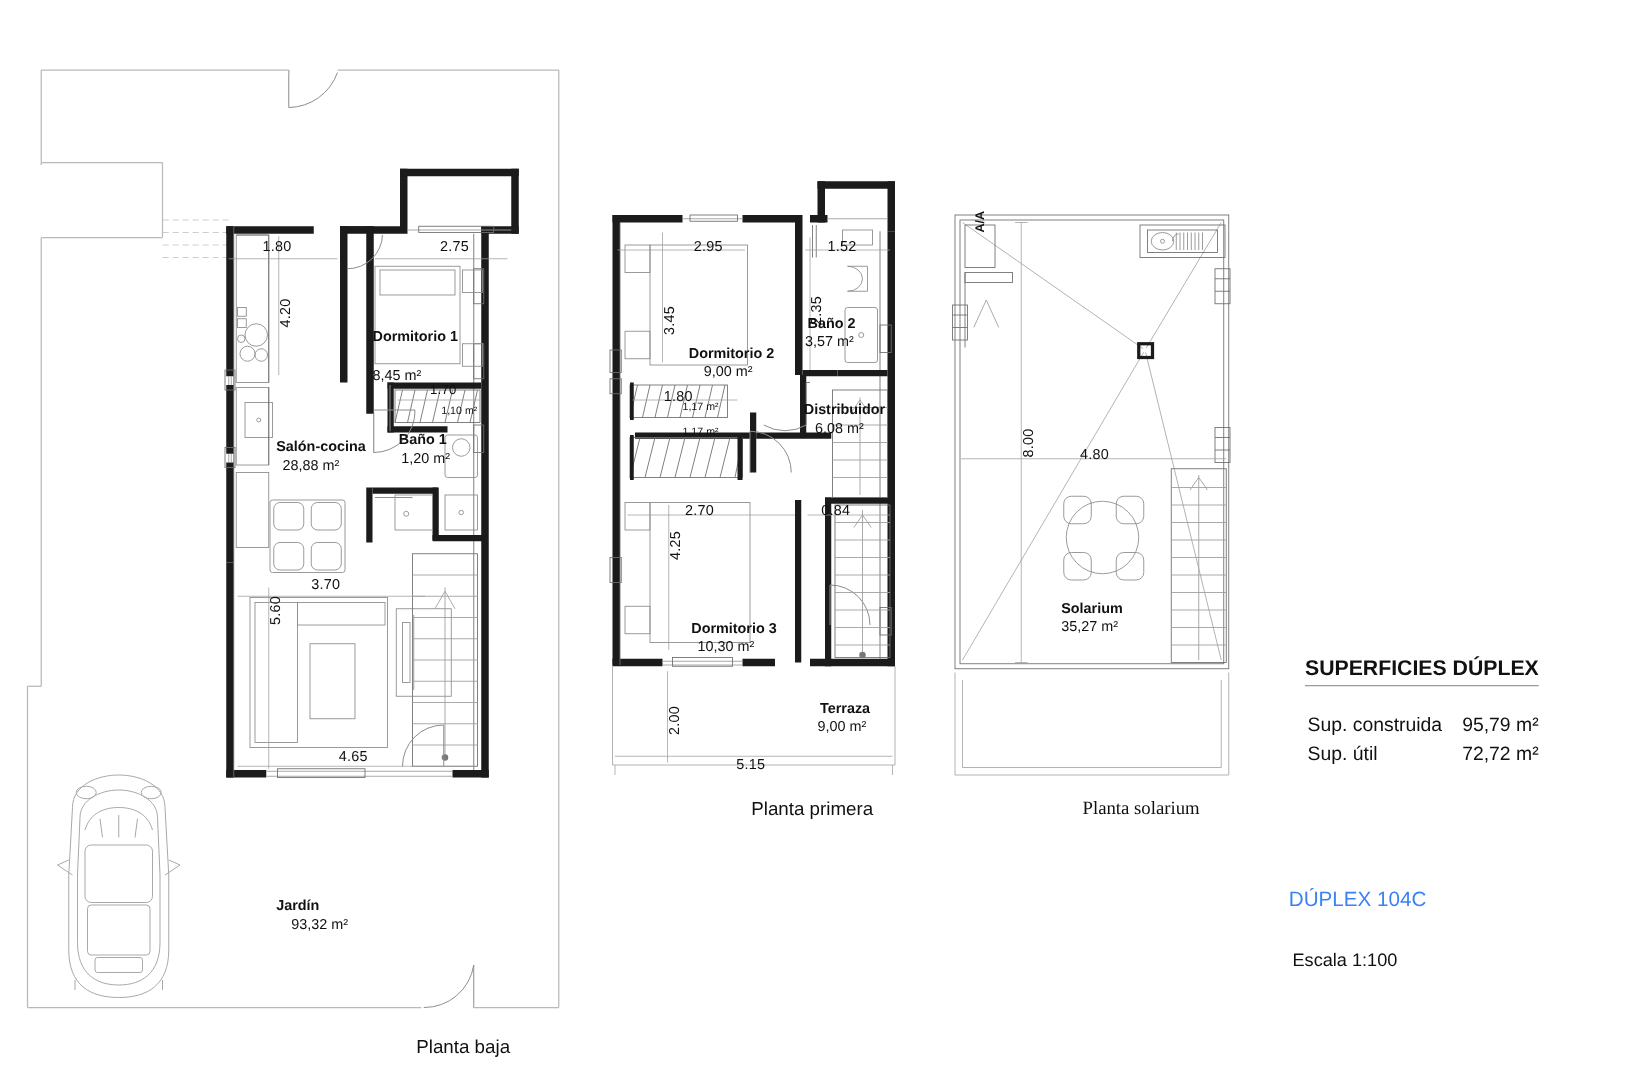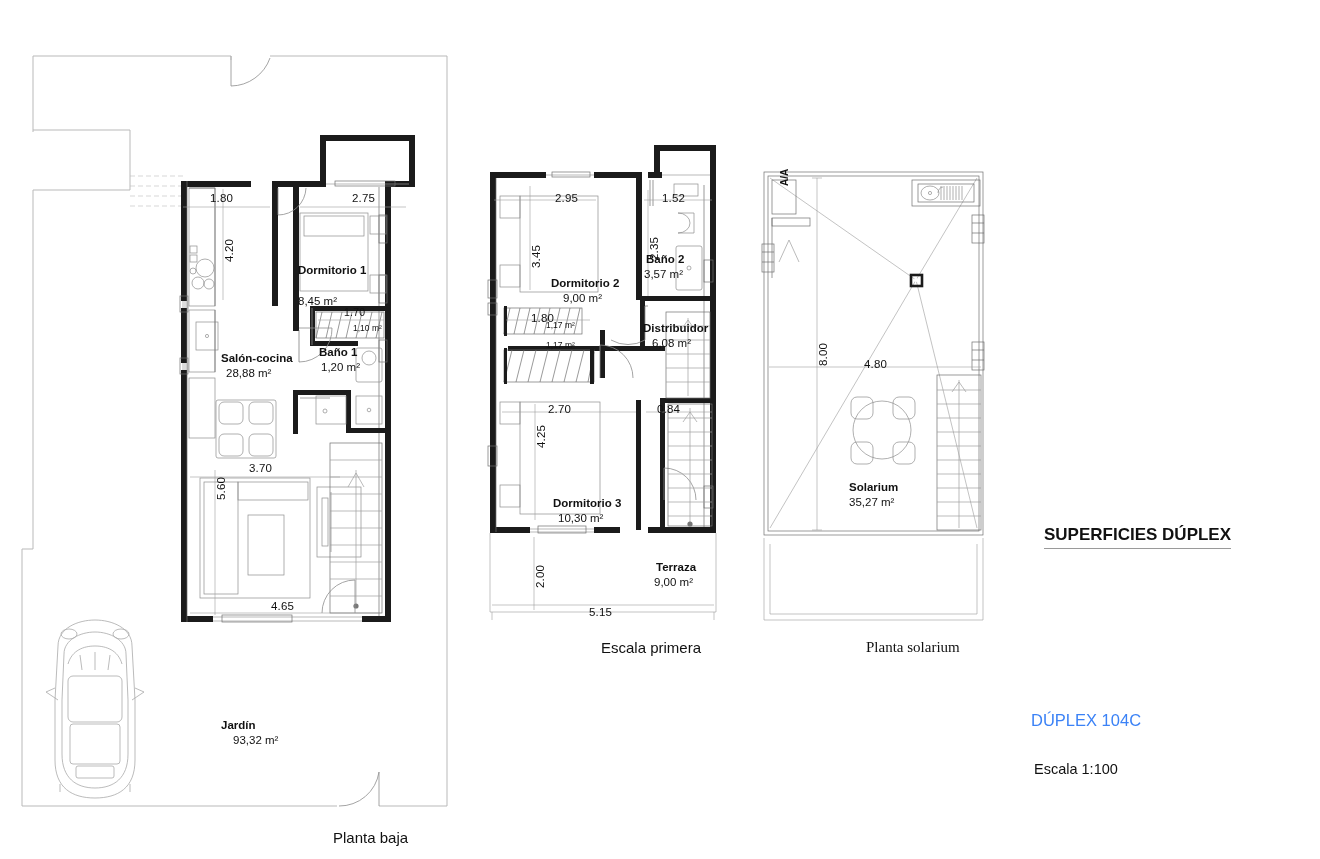--- a/index.html
+++ b/index.html
@@ -472,33 +472,45 @@
 <div class="lbl dim" style="left:662px;top:192px;">1.52</div>
 <div class="lbl dim vert" style="left:530px;top:268px;transform:rotate(-90deg);">3.45</div>
 <div class="lbl dim vert" style="left:648px;top:260px;transform:rotate(-90deg);">2.35</div>
 <div class="lbl dim" style="left:531px;top:312px;">1.80</div>
 <div class="lbl dim" style="left:548px;top:403px;">2.70</div>
 <div class="lbl dim" style="left:633px;top:403px;margin-left:24px;">0.84</div>
 <div class="lbl dim vert" style="left:535px;top:448px;transform:rotate(-90deg);">4.25</div>
 <div class="lbl dim vert" style="left:534px;top:588px;transform:rotate(-90deg);">2.00</div>
 <div class="lbl dim" style="left:589px;top:606px;">5.15</div>
 
-<div class="lbl plan-title" style="left:601px;top:639px;">Escala primera</div>
+<div class="lbl plan-title" style="left:601px;top:639px;">Planta primera</div>
 
 <div class="lbl aa" style="left:779px;top:186px;transform:rotate(-90deg);transform-origin:0 0;">A/A</div>
 
 <div class="lbl room-name" style="left:849px;top:481px;">Solarium</div>
 <div class="lbl room-area" style="left:849px;top:496px;">35,27 m²</div>
 
 <div class="lbl dim vert" style="left:817px;top:366px;transform:rotate(-90deg);">8.00</div>
 <div class="lbl dim" style="left:864px;top:358px;">4.80</div>
 
 <div class="lbl plan-title" style="left:866px;top:639px;font-family:Liberation Serif, serif;">Planta solarium</div>
 
 <div style="position:absolute;left:1044px;top:525px;">
   <div class="legend-title">SUPERFICIES DÚPLEX</div>
 </div>
 
+<table class="lg-tbl" style="left:1044px;top:570px;">
+  <tbody>
+    <tr>
+      <td>Sup. construida</td>
+      <td class="v">95,79 m²</td>
+    </tr>
+    <tr>
+      <td>Sup. útil</td>
+      <td class="v">72,72 m²</td>
+    </tr>
+  </tbody>
+</table>
 
 <div class="lbl legend-code" style="left:1031px;top:711px;">DÚPLEX 104C</div>
 <div class="lbl legend-scale" style="left:1034px;top:761px;">Escala 1:100</div>
 
 </div>
 
 </body></html>

